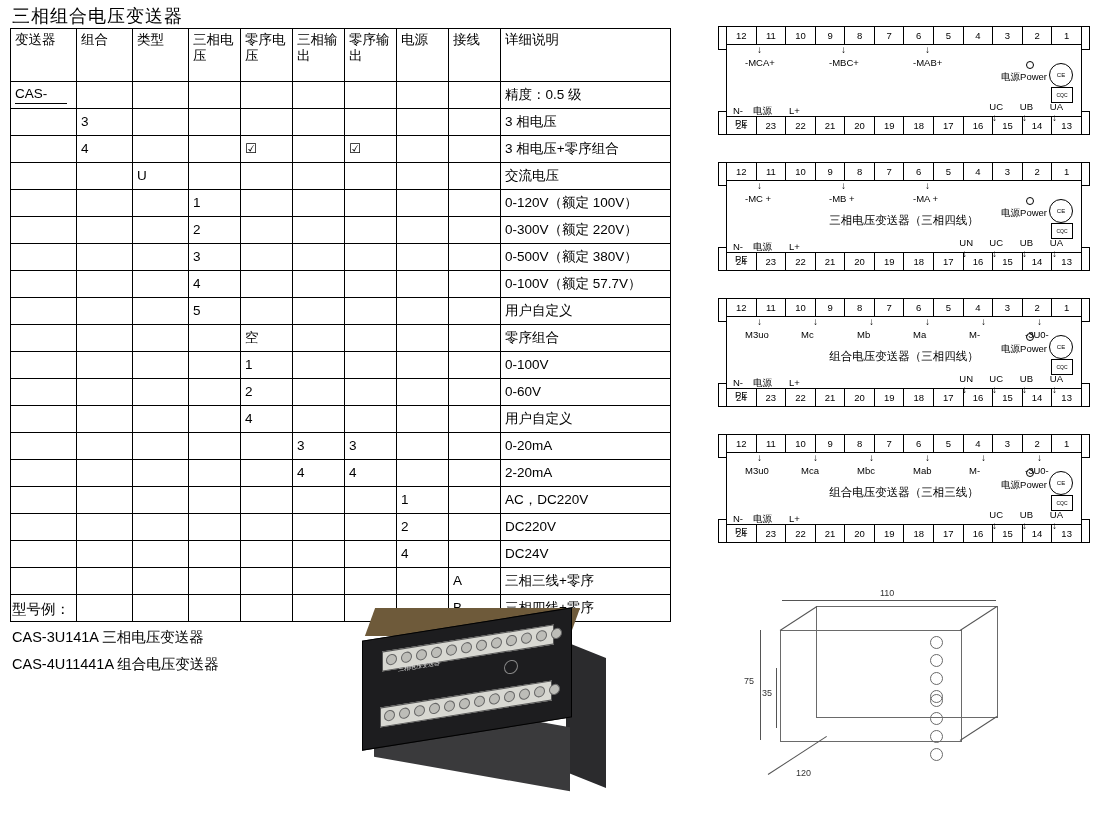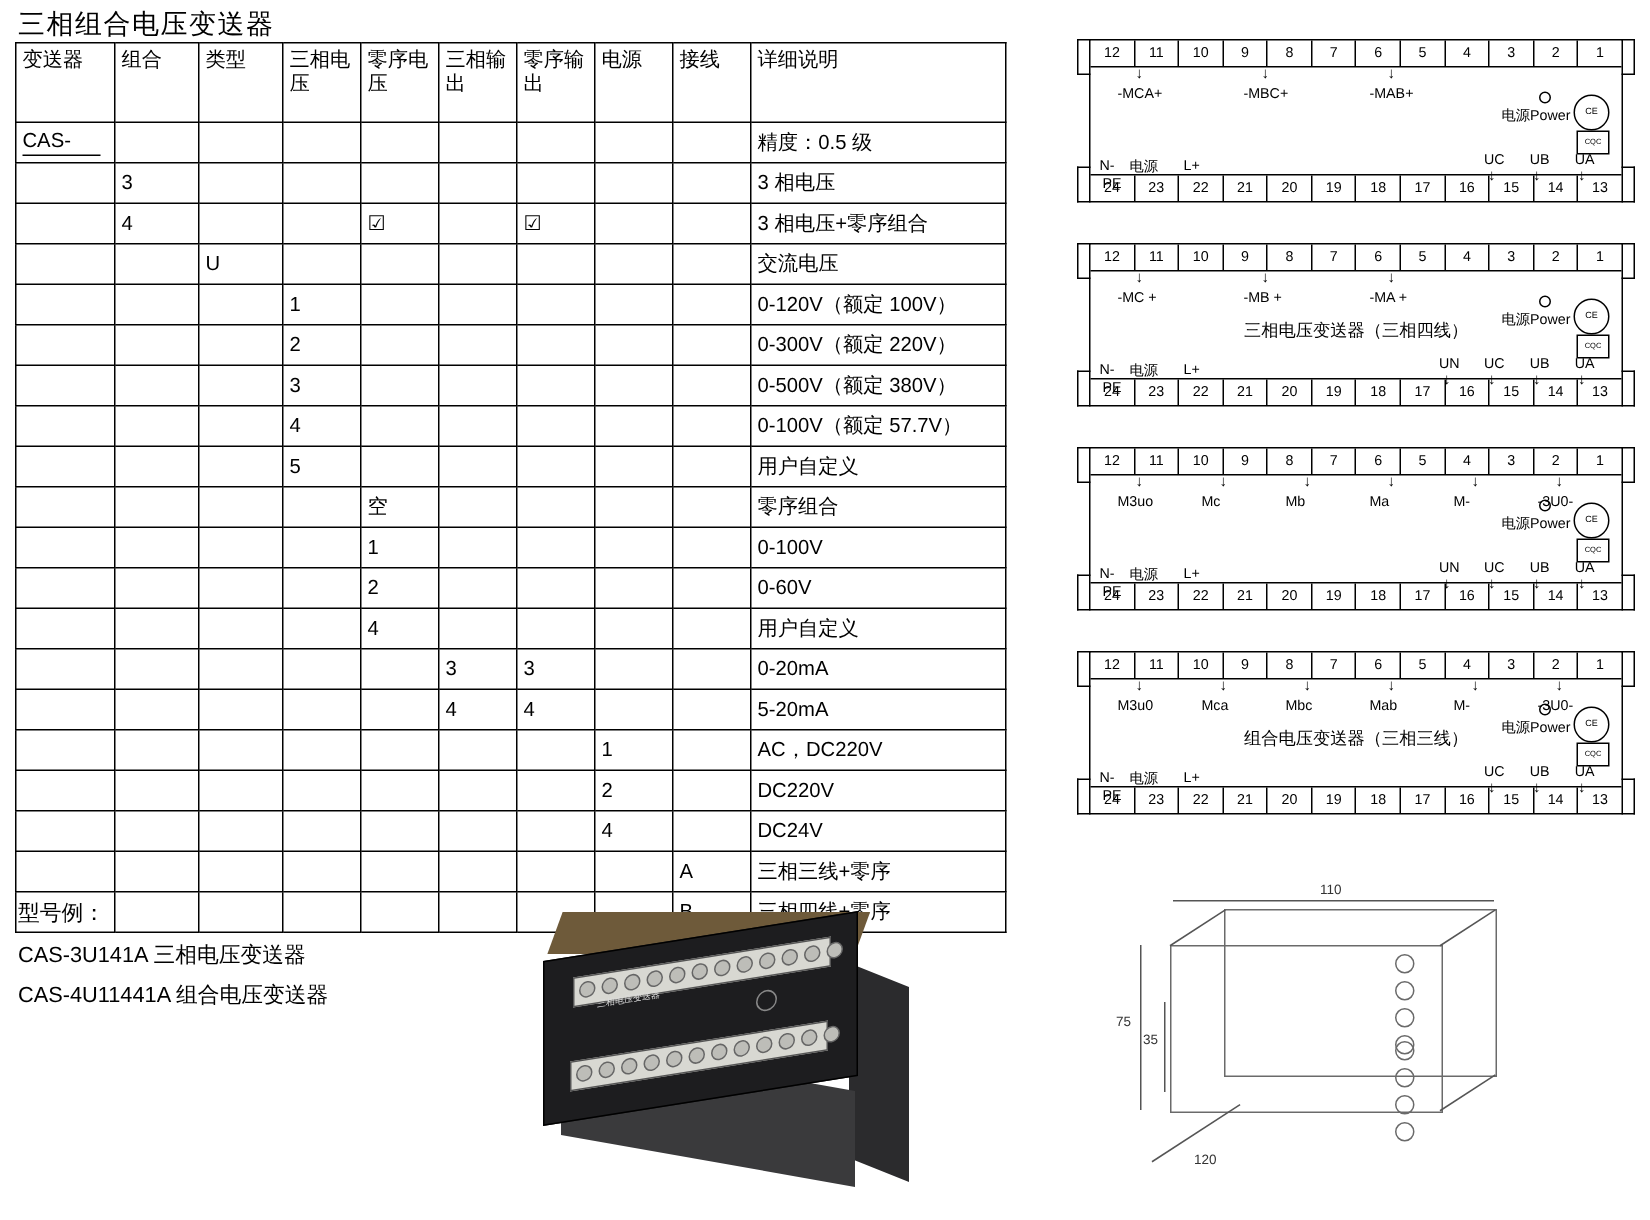--- a/index.html
+++ b/index.html
@@ -361,21 +361,21 @@
       <tr>
         <td></td>
         <td></td>
         <td></td>
         <td></td>
         <td></td>
         <td>4</td>
         <td>4</td>
         <td></td>
         <td></td>
-        <td>5-20mA</td>
+        <td>2-20mA</td>
       </tr>
       <tr>
         <td></td>
         <td></td>
         <td></td>
         <td></td>
         <td></td>
         <td></td>
         <td></td>
         <td>1</td>
@@ -606,20 +606,21 @@
         <div class="lbl" style="left: 62px; top: 78px;">L+</div>
         <div class="lbl" style="left: 8px; top: 90px;">PE</div>
         <div class="lbl" style="right: 108px; top: 74px;">UN</div>
         <div class="arrow" style="right: 114px; top: 86px;">↓</div>
         <div class="lbl" style="right: 78px; top: 74px;">UC</div>
         <div class="arrow" style="right: 84px; top: 86px;">↓</div>
         <div class="lbl" style="right: 48px; top: 74px;">UB</div>
         <div class="arrow" style="right: 54px; top: 86px;">↓</div>
         <div class="lbl" style="right: 18px; top: 74px;">UA</div>
         <div class="arrow" style="right: 24px; top: 86px;">↓</div>
+        <div class="dia-title">组合电压变送器（三相四线）</div>
         <div class="power-dot"></div>
         <div class="power-lbl">电源Power</div>
         <div class="ce-mark">CE</div>
         <div class="ce-mark2">CQC</div>
       </div>
     </div>
     <div class="diagram">
       <div class="ear tl"></div>
       <div class="ear bl"></div>
       <div class="ear tr"></div>

